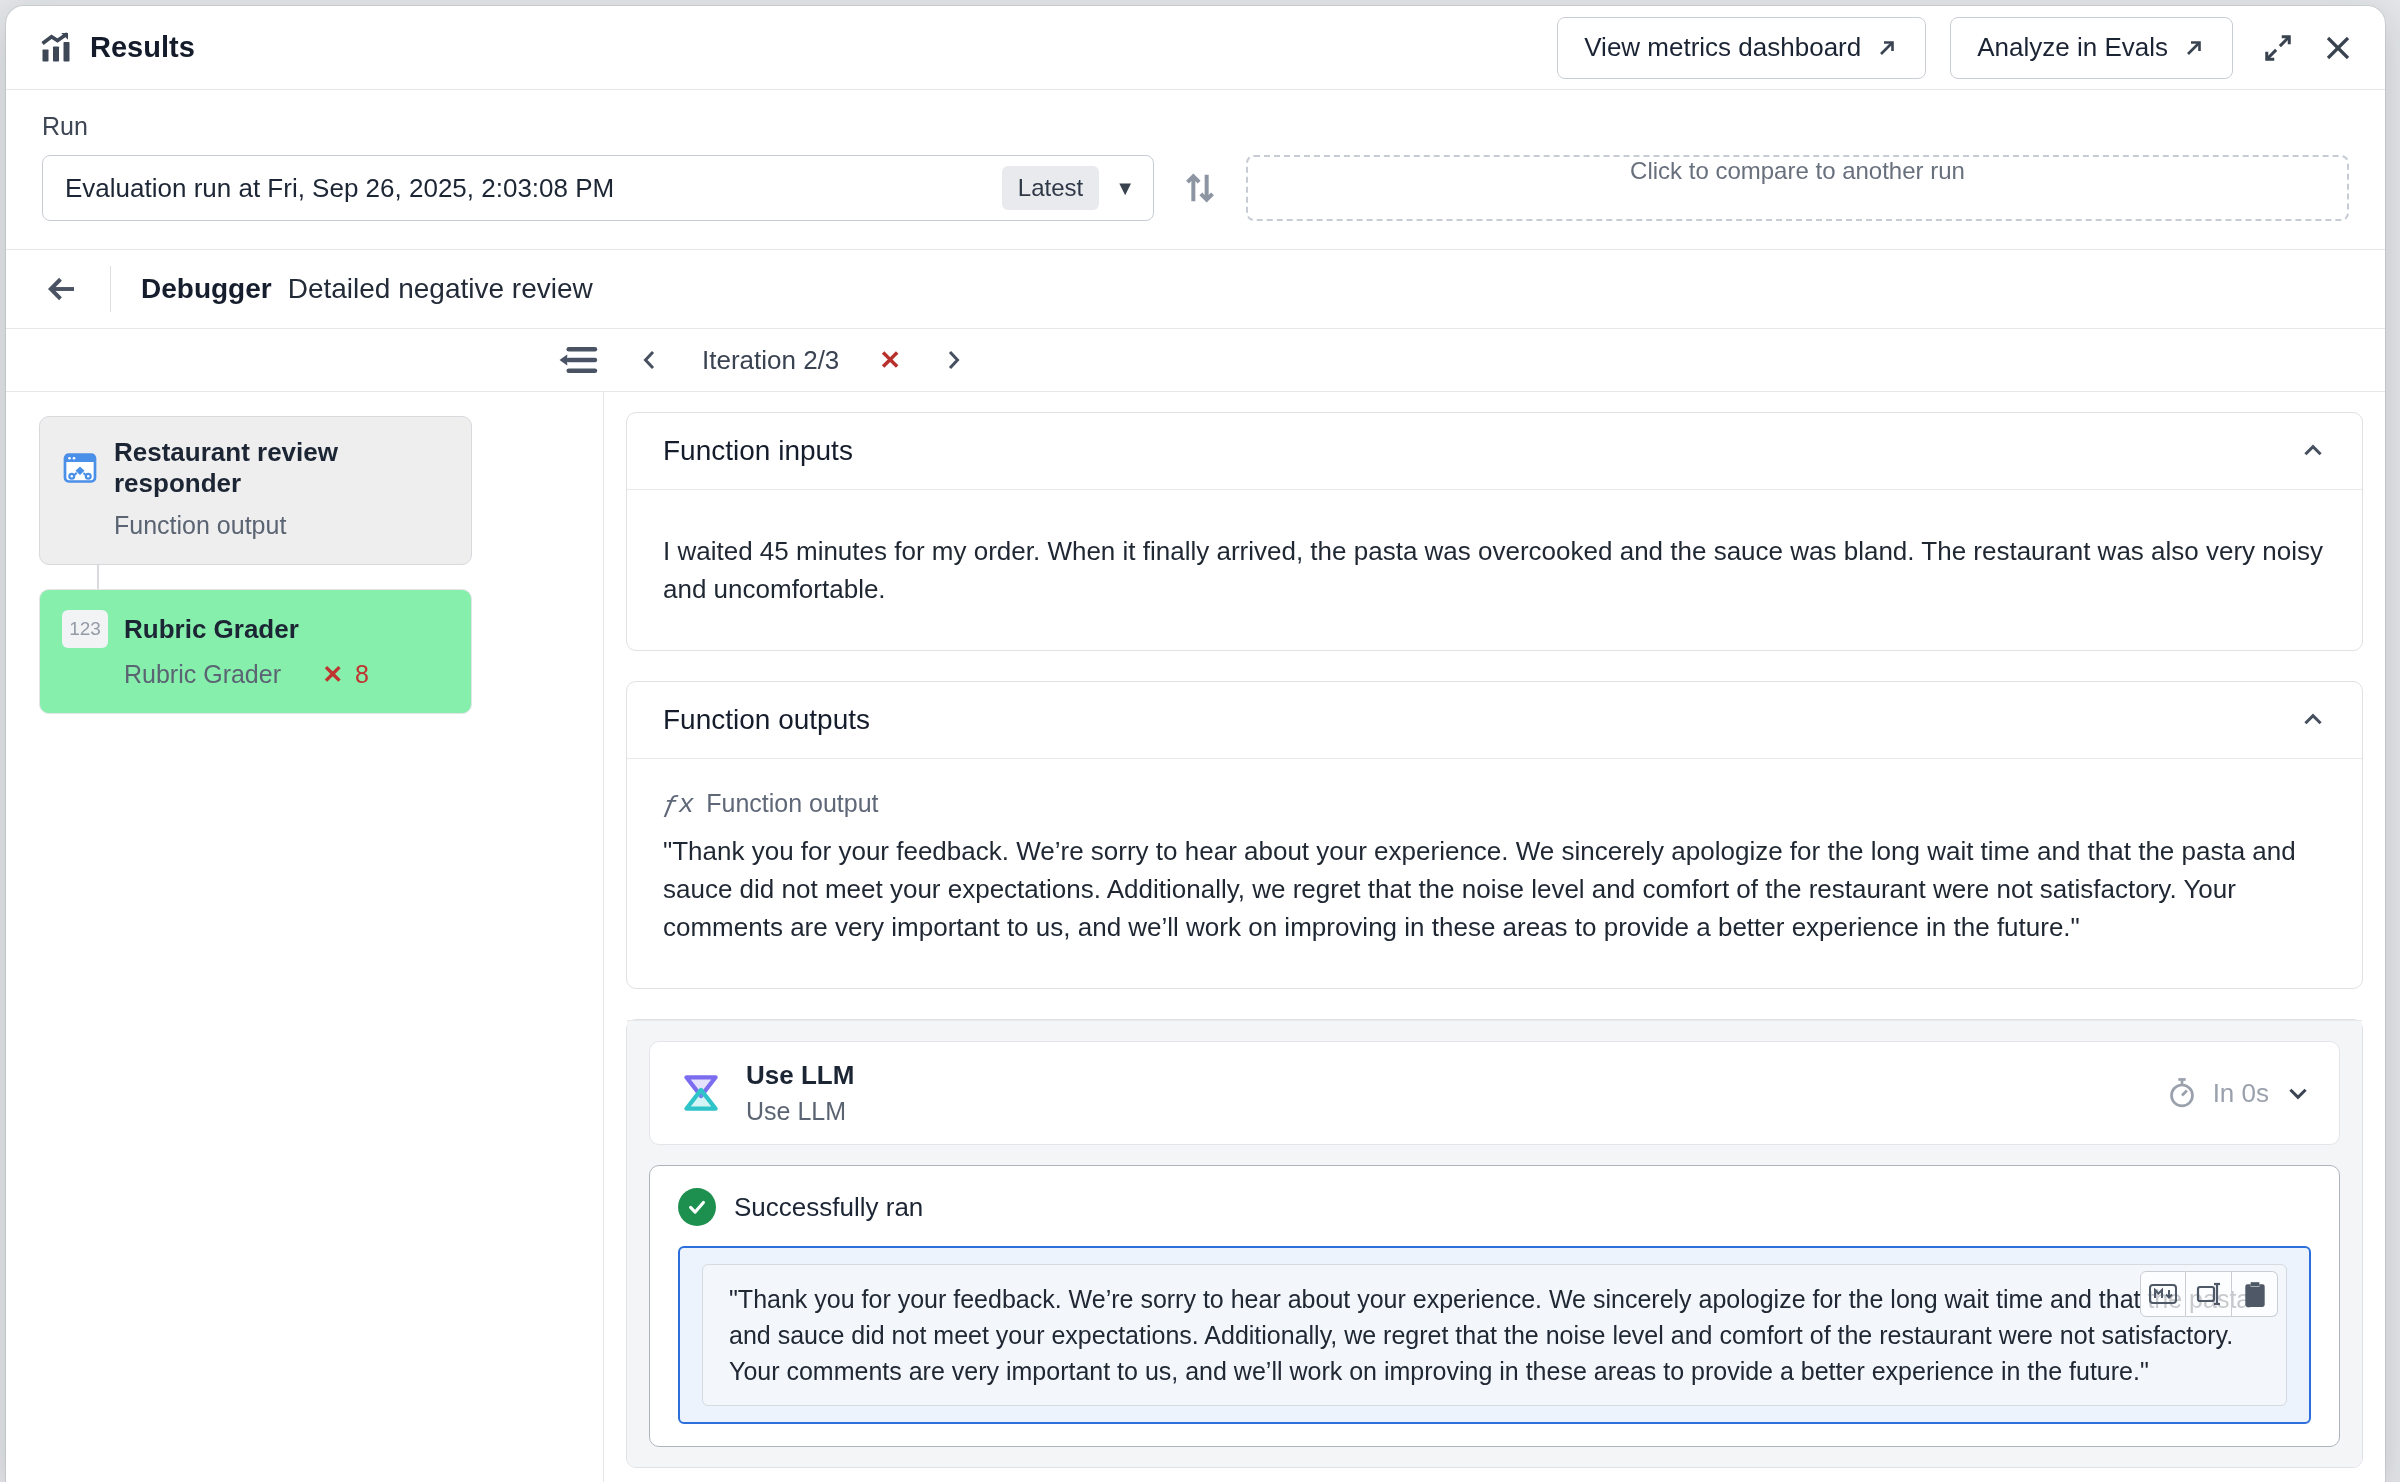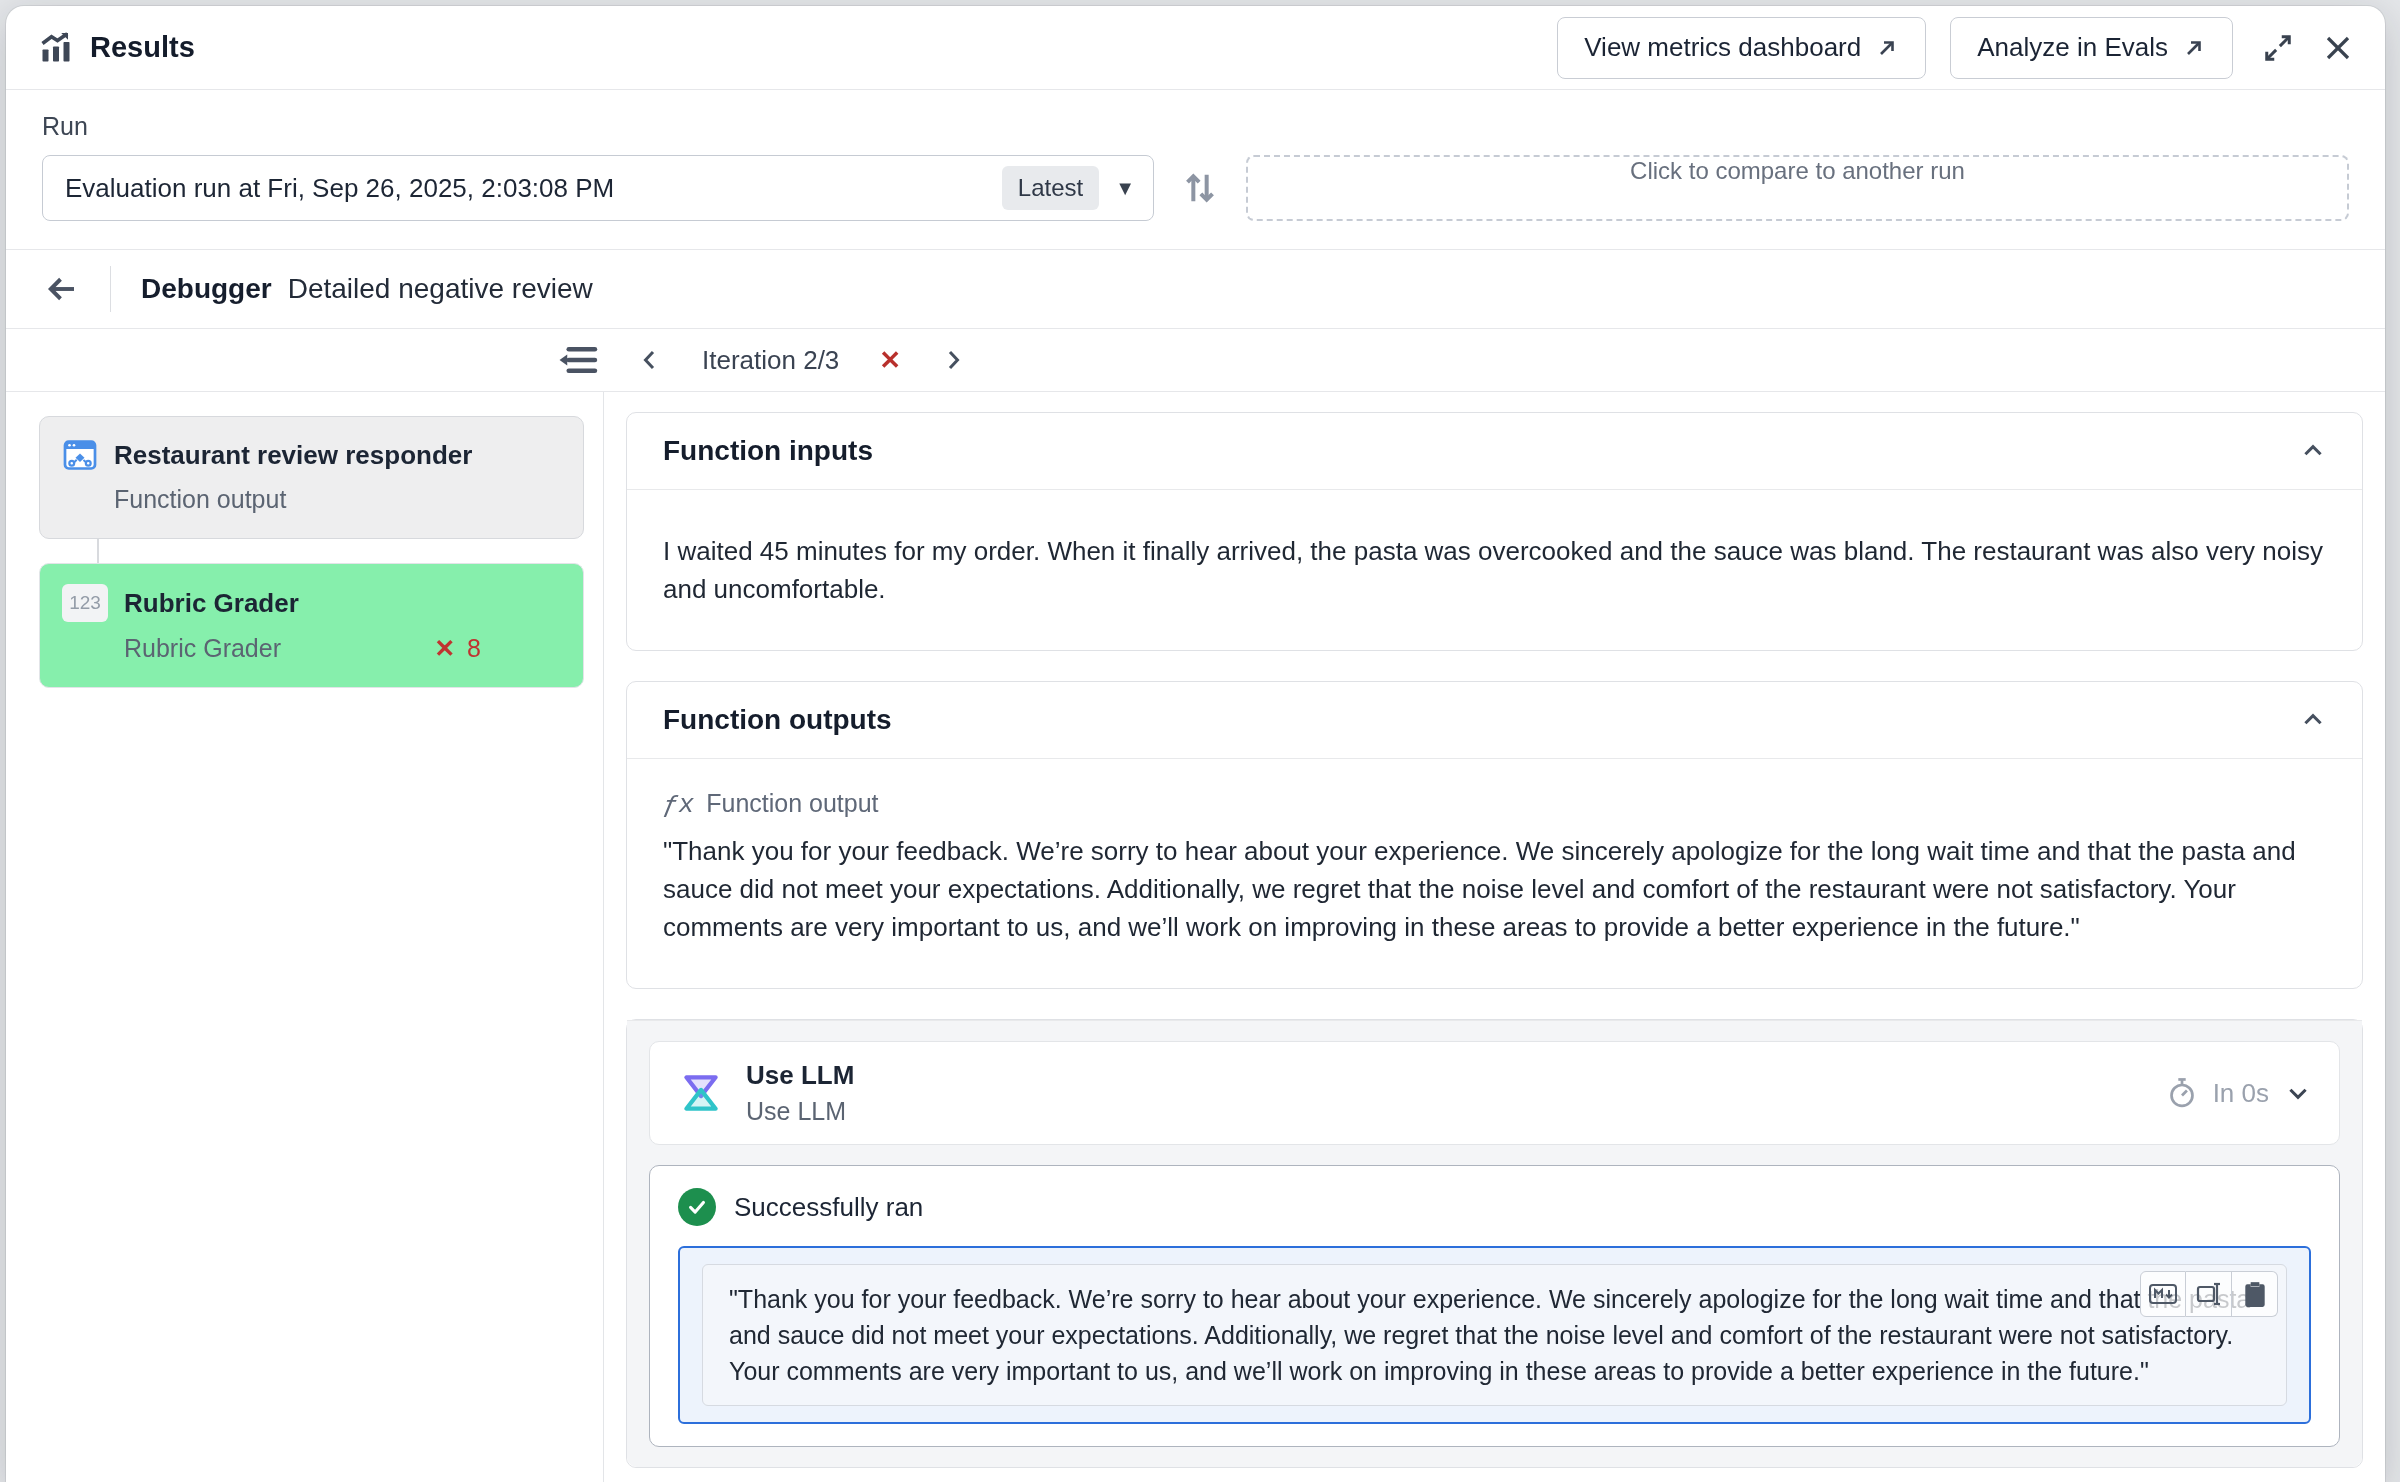--- a/index.html
+++ b/index.html
@@ -55,36 +55,36 @@
   .crumb-sub { font-size:28px; color:#232b38; margin-left:16px; }
 
   
   .iter-bar { height:64px; flex:0 0 auto; display:flex; align-items:center; gap:40px; padding-left:552px; border-top:1px solid #e6e7ea; border-bottom:1px solid #e6e7ea; }
   .iter-label { font-size:26px; color:#3a4352; }
   .iter-x { font-size:26px; font-weight:bold; color:#b8302c; cursor:pointer; }
 
   
   .content { flex:1; display:flex; min-height:0; }
   .sidebar { width:598px; flex:0 0 auto; border-right:1px solid #e3e5e8; padding:24px 20px 0 33px; }
-  .node-card { width:545px; border-radius:10px; padding:20px 22px 24px; }
+  .node-card { width:433px; border-radius:10px; padding:20px 22px 24px; }
   .node-card.selected { background:#eeeeef; border:1px solid #d7d9dd; }
   .node-card.plain { background:#86efac; border:1px solid #e2e4e8; }
   .node-title-row { display:flex; align-items:center; gap:16px; }
   .node-title { font-size:26px; font-weight:bold; color:#1c2534; }
   .node-sub-row { display:flex; align-items:center; margin-top:12px; padding-left:52px; }
   .node-sub { font-size:25px; color:#5b6472; }
   .badge-123 { width:46px; height:38px; background:#f2f3f5; border-radius:6px; display:flex; align-items:center; justify-content:center; font-size:19px; color:#949ca8; }
   .node-sub-row.with-badge { padding-left:62px; }
   .fail-chip { margin-left:auto; margin-right:80px; display:flex; align-items:center; gap:12px; font-size:25px; color:#bf3430; }
   .connector { width:2px; height:24px; background:#d8dade; margin-left:58px; }
 
   .main { flex:1; min-width:0; padding:20px 22px 0; display:flex; flex-direction:column; gap:30px; overflow:hidden; }
   .card { border:1px solid #dfe1e5; border-radius:10px; background:#fff; flex:0 0 auto; }
   .card-hd { display:flex; align-items:center; justify-content:space-between; padding:24px 36px; height:76px; }
-  .card-hd-title { font-size:28px; font-weight:bold; color:#151d2c; }
+  .card-hd-title { font-size:28px; font-weight:normal; color:#151d2c; }
   .card-bd { border-top:1px solid #e8e9eb; padding:30px 36px 42px; }
   .field-label { font-size:25px; color:#5f6878; }
   .para { font-size:26px; line-height:38px; color:#1f2733; margin-top:12px; }
   .fx-row { display:flex; align-items:baseline; gap:12px; font-size:25px; color:#5f6878; }
   .fx-glyph { font-style:italic; font-family:Liberation Mono, monospace; font-size:26px; }
 
   .log-bd { border-top:1px solid #e8e9eb; background:#f4f5f7; border-radius:0 0 10px 10px; padding:20px 22px; display:flex; flex-direction:column; gap:20px; }
   .step-card { background:#fff; border:1px solid #e3e5e8; border-radius:10px; padding:18px 28px; display:flex; align-items:center; cursor:pointer; }
   .step-text { margin-left:22px; }
   .step-title { font-size:26px; font-weight:bold; color:#1c2534; }

